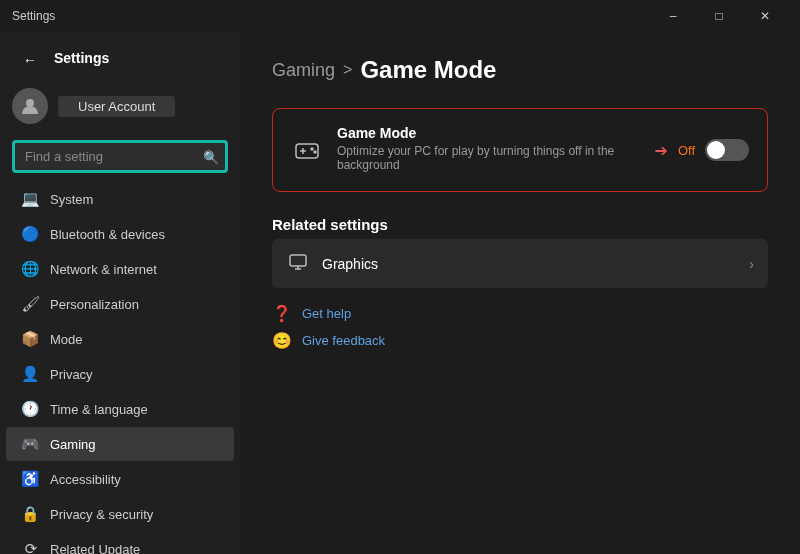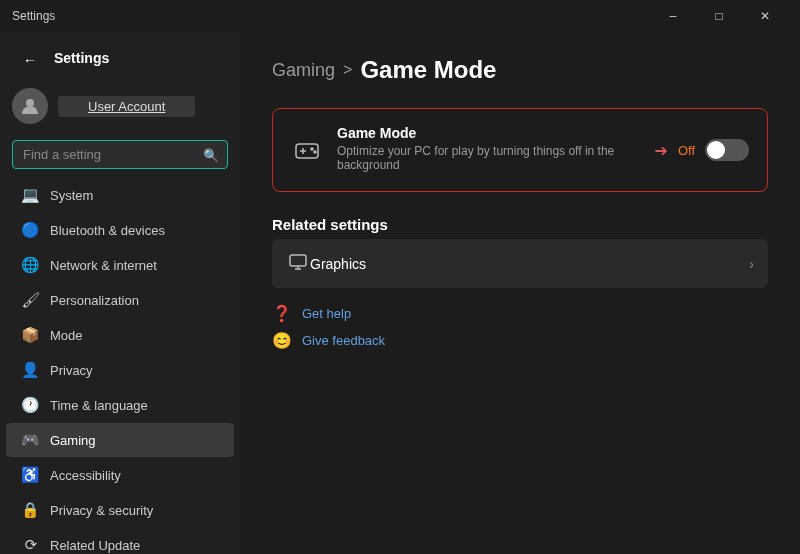--- a/index.html
+++ b/index.html
@@ -105,34 +105,33 @@
       align-items: center;
       justify-content: center;
       color: #aaa;
       font-size: 18px;
     }
     .user-name {
       font-size: 13px;
       color: #ddd;
       background: #383838;
       border-radius: 3px;
-      padding: 3px 30px;
+      padding: 3px 20px;
       white-space: nowrap;
       overflow: hidden;
-      text-decoration: underline;
     }
 
     .search-box {
       margin: 4px 12px 8px;
       position: relative;
     }
     .search-input {
       width: 100%;
       background: #2d2d2d;
-      border: 1px solid #14b8a6;
+      border: 3px solid #14b8a6;
       border-radius: 4px;
       color: #ccc;
       font-size: 13px;
       padding: 6px 32px 6px 10px;
       outline: none;
     }
     .search-input::placeholder { color: #888; }
     .search-icon-wrap {
       position: absolute;
       right: 8px;
@@ -279,20 +278,21 @@
     .section-title {
       font-size: 15px;
       font-weight: 600;
       color: #fff;
       margin-bottom: 6px;
     }
 
     .settings-row {
       display: flex;
       align-items: center;
+      gap: 12px;
       background: #2a2a2a;
       border-radius: 6px;
       padding: 12px 14px;
       cursor: pointer;
       margin-bottom: 6px;
     }
     .settings-row-icon {
       font-size: 18px;
       color: #bbb;
       width: 24px;

